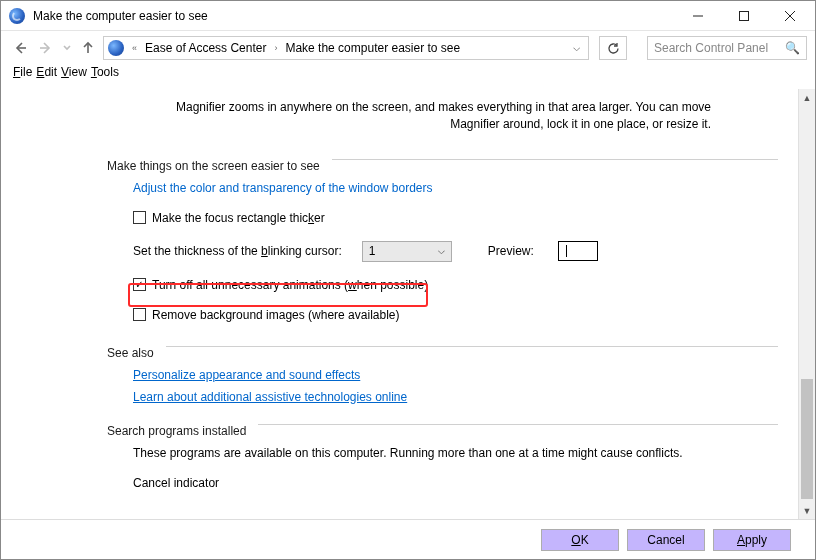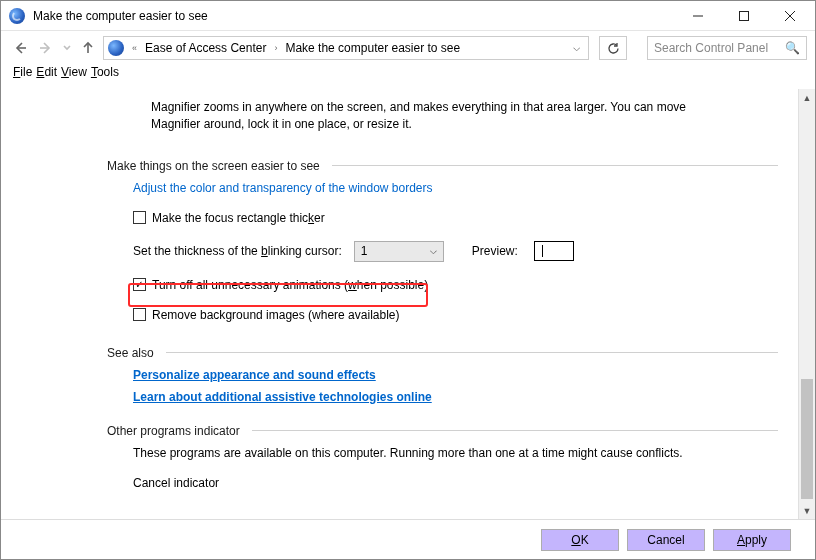--- a/index.html
+++ b/index.html
@@ -119,24 +119,24 @@
     border-left:1px solid #e0e0e0;
   }
   .vscroll .arrow{height:17px;display:flex;align-items:center;justify-content:center;color:#555;font-size:9px;}
   .vscroll .thumb{
     position:absolute; left:2px; right:2px;
     top: 290px; height: 120px;
     background:#c2c2c2;
   }
   .vscroll .arrow.bottom{position:absolute;bottom:0;left:0;right:0;}
   
-  .intro { margin: 4px 0 18px 40px; line-height:1.4; max-width:560px;}
+  .intro { margin: 4px 0 18px 40px; line-height:1.4; max-width:560px;text-align:right;}
   .section-heading {
     margin: 26px 0 8px -4px;
-    display:flex; align-items:center; gap:12px;
+    display:flex; gap:12px;
   }
   .section-heading .label { color:#1a1a1a; }
   .section-heading .rule { flex:1; height:1px; background:#d0d0d0; }
   .indent { margin-left: 22px; }
   .link { color:#0066cc; cursor:pointer; }
   .row { margin: 8px 0; display:flex; align-items:center; gap:6px;}
   .row.spaced { margin-top: 16px; }
   .chk {
     width:13px;height:13px;border:1px solid #333;display:inline-flex;align-items:center;justify-content:center;
     font-size:10px; line-height:1;
@@ -153,21 +153,21 @@
     position:relative;
   }
   .preview-box::before{content:"";position:absolute;left:7px;top:3px;bottom:3px;width:1px;background:#000;}
   .highlight-box{
     position:absolute;
     left: 127px; top: 194px;
     width: 300px; height: 24px;
     border: 2px solid #ff2a2a; border-radius:3px;
     pointer-events:none;
   }
-  .seealso-list .link { text-decoration:underline;font-weight:bold; }
+  .seealso-list .link { text-decoration:underline; }
   
   .footer {
     position:absolute; left:0; right:0; bottom:0;
     height: 40px;
     border-top:1px solid #ddd;
     display:flex; align-items:center; justify-content:flex-end;
     gap: 8px; padding: 0 24px 0 0;
     background:#fff;
   }
   .btn {
@@ -272,21 +272,21 @@
     <div class="indent">
       <div class="row">
           <span class="link">Adjust the color and transparency of the window borders</span>
         </div>
 
       <div class="row spaced">
         <span class="chk"></span>
         <span>Make the focus rectangle thic<span class="ul">k</span>er</span>
       </div>
 
-      <div class="row spaced" style="gap:12px">
+      <div class="row spaced" style="gap:20px">
         <span>Set the thickness of the <span class="ul">b</span>linking cursor:</span>
         <span class="select">
           <span>1</span>
           <span class="caret">⌵</span>
         </span>
         <span style="margin-left:16px">Preview:</span>
         <span class="preview-box"></span>
       </div>
 
       <div class="row spaced">
@@ -307,21 +307,21 @@
     <div class="indent seealso-list">
       <div class="row">
           <span class="link">Personalize appearance and sound effects</span>
         </div>
       <div class="row">
           <span class="link">Learn about additional assistive technologies online</span>
         </div>
     </div>
 
     <div class="section-heading" style="margin-top:20px">
-      <span class="label">Other programs indicator</span>
+      <span class="label">Search programs installed</span>
       <span class="rule"></span>
     </div>
     <div class="indent">
       <div class="row">
           <span>These programs are available on this computer. Running more than one at a time might cause conflicts.</span>
         </div>
       <div class="row spaced">
           <span>Cancel indicator</span>
         </div>
     </div>

